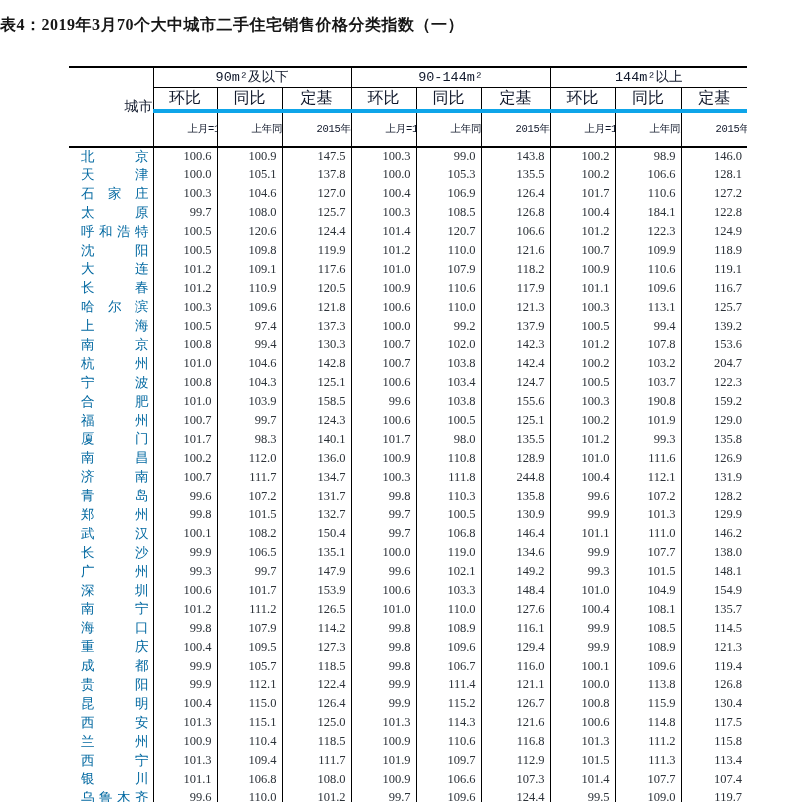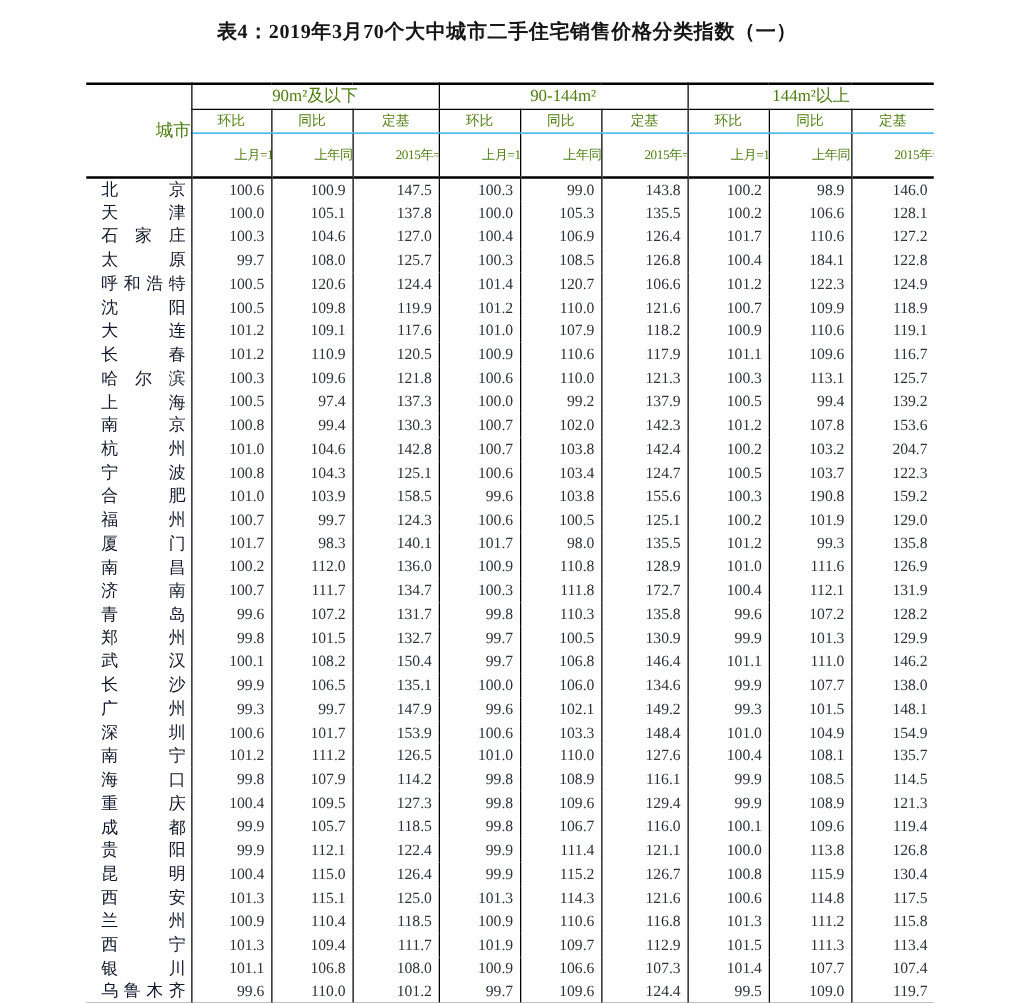--- a/index.html
+++ b/index.html
@@ -5,57 +5,57 @@
   * { box-sizing: border-box; }
   html, body {
     margin: 0; padding: 0;
     width: 811px; height: 802px;
     background: #ffffff;
     font-family: "Liberation Serif", "DejaVu Serif", serif;
   }
   .page { width: 811px; height: 802px; overflow: hidden; }
   .title {
     margin-top: 15px;
-    text-align: center;
     font-size: 16px;
     font-weight: bold;
     color: #161616;
     letter-spacing: 0.5px;
   }
   table.idx {
     border-collapse: collapse;
     table-layout: fixed;
     width: 678px;
     margin: 30px 0 0 69px;
     border-top: 2.5px solid #000;
     border-bottom: 2.5px solid #000;
   }
   thead th {
     font-weight: normal;
     text-align: center;
-    color: #4d7c0f;
+    color: #0f172a;
     padding: 0;
+    font-family: Liberation Mono, monospace;
   }
   th.city-h {
     border-right: 1px solid #000;
     border-bottom: 2px solid #000;
     font-size: 14px;
     text-align: right;
   }
   th.group {
     border-left: 1px solid #000;
     border-bottom: 1px solid #000;
     height: 20px;
     font-size: 13.5px;
   }
   th.sub {
     border-left: 1px solid #000;
-    border-bottom: 1px solid #0ea5e9;
+    border-bottom: 4px solid #0ea5e9;
     height: 19px;
-    font-size: 11px;
+    font-size: 16px;
   }
   th.base {
     border-left: 1px solid #000;
     border-bottom: 2px solid #000;
     height: 36px;
     font-size: 10.5px;
     letter-spacing: -0.3px;
     white-space: nowrap;
     overflow: hidden;
     padding-left: 34px;
@@ -69,21 +69,21 @@
     color: #2b3138;
     white-space: nowrap;
   }
   tbody td.city {
     border-left: none;
     border-right: 1px solid #000;
     text-align: justify;
     text-align-last: justify;
     padding: 0 4px 0 12px;
     font-size: 13.5px;
-    color: #0f172a;
+    color: #0369a1;
   }
 </style>
 </head>
 <body>
 
 <div class="page">
 
   <div class="title">表4：2019年3月70个大中城市二手住宅销售价格分类指数（一）</div>
 
   <table class="idx">
@@ -334,21 +334,21 @@
           <td>111.6</td>
           <td>126.9</td>
         </tr>
         <tr>
           <td class="city">济南</td>
           <td>100.7</td>
           <td>111.7</td>
           <td>134.7</td>
           <td>100.3</td>
           <td>111.8</td>
-          <td>172.7</td>
+          <td>244.8</td>
           <td>100.4</td>
           <td>112.1</td>
           <td>131.9</td>
         </tr>
         <tr>
           <td class="city">青岛</td>
           <td>99.6</td>
           <td>107.2</td>
           <td>131.7</td>
           <td>99.8</td>
@@ -381,21 +381,21 @@
           <td>101.1</td>
           <td>111.0</td>
           <td>146.2</td>
         </tr>
         <tr>
           <td class="city">长沙</td>
           <td>99.9</td>
           <td>106.5</td>
           <td>135.1</td>
           <td>100.0</td>
-          <td>106.0</td>
+          <td>119.0</td>
           <td>134.6</td>
           <td>99.9</td>
           <td>107.7</td>
           <td>138.0</td>
         </tr>
         <tr>
           <td class="city">广州</td>
           <td>99.3</td>
           <td>99.7</td>
           <td>147.9</td>

